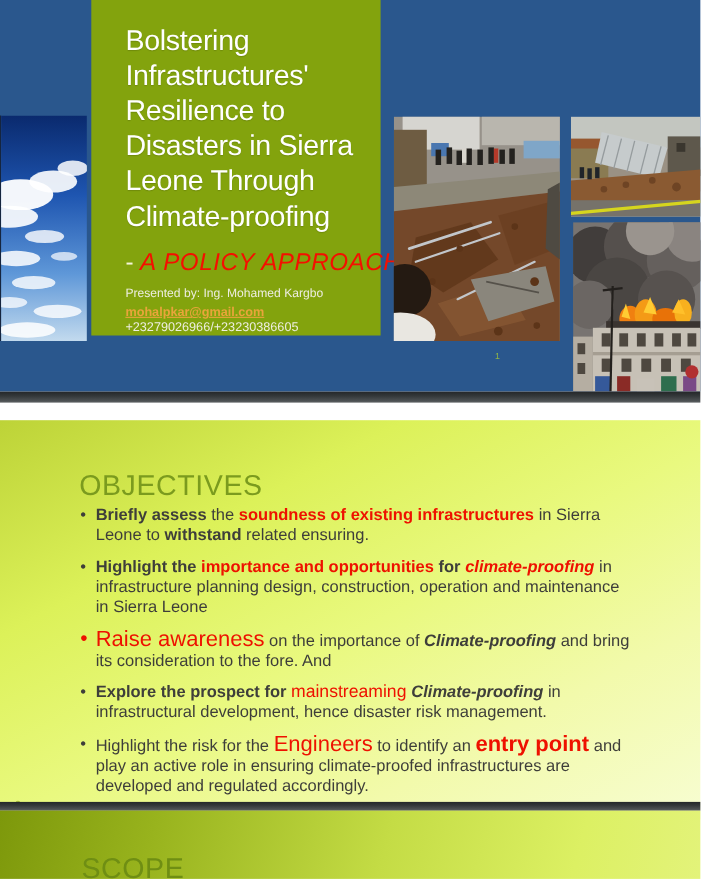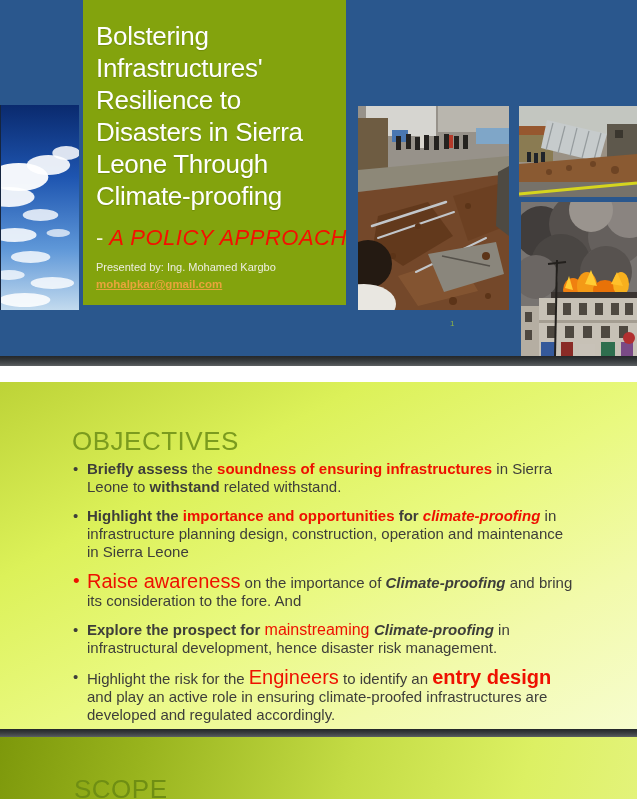--- a/index.html
+++ b/index.html
@@ -3,21 +3,21 @@
 <meta charset="utf-8">
 <style>
   html,body{margin:0;padding:0;background:#ffffff;}
   *{box-sizing:border-box;}
   .canvas{
     position:relative;width:637px;height:799px;overflow:hidden;
     font-family:"Liberation Sans",sans-serif;background:#fff;
   }
   
   .slide1{position:absolute;left:0;top:0;width:637px;height:356px;background:#2A578D;}
-  .title-box{position:absolute;left:83px;top:0;width:263px;height:305px;background:#83A30D;padding:20px 16px 0 13px;}
+  .title-box{position:absolute;left:83px;top:0;width:263px;height:305px;background:#83A30D;padding:20px 16px 0 31px;}
   .slide-title{
     margin:0;color:#FFFFFF;font-weight:400;font-size:26px;line-height:32px;
     white-space:pre-line;letter-spacing:-0.3px;text-shadow:0 1px 1px rgba(0,0,0,.15);
   }
   .subtitle-row{margin-top:13px;white-space:nowrap;}
   .subtitle-dash{color:#F5F5D8;font-size:22px;font-style:normal;margin-right:6px;}
   .subtitle-text{color:#F50F00;font-size:22px;font-style:italic;font-weight:400;letter-spacing:0.5px;margin-top:45px;}
   .presenter{margin-top:10px;font-size:11px;line-height:13px;color:#EDEDE0;}
   .email-link{display:inline-block;color:#E9A43B;font-weight:700;text-decoration:underline;font-size:11.5px;line-height:13px;cursor:pointer;text-align:right;}
   .phone{font-size:11.5px;line-height:13px;color:#EDEDE0;}
@@ -74,20 +74,21 @@
 Infrastructures'
 Resilience to
 Disasters in Sierra
 Leone Through
 Climate-proofing</h1>
       <div class="subtitle-row">
         <span class="subtitle-dash">-</span><span class="subtitle-text">A POLICY APPROACH</span>
       </div>
       <div class="presenter">Presented by: Ing. Mohamed Kargbo</div>
       <a class="email-link">mohalpkar@gmail.com</a>
+      <div class="phone">+23279026966/+23230386605</div>
     </div>
 
     <div class="photo photo-sky">
       <svg viewBox="0 0 79 205" preserveAspectRatio="none">
         <defs>
           <linearGradient id="g-sky" x1="0" y1="0" x2="0" y2="1">
             <stop offset="0" stop-color="#0A2A6E"></stop>
               <stop offset="0.35" stop-color="#1E55B0"></stop>
             <stop offset="0.7" stop-color="#5E97D8"></stop>
               <stop offset="1" stop-color="#C2DAEE"></stop>
@@ -240,25 +241,25 @@
     </div>
 
     <span class="page-num-1">1</span>
   </section>
 
   <div class="separator sep1"></div>
 
   <section class="slide2">
     <h2 class="sec-heading objectives-heading">OBJECTIVES</h2>
     <ul class="objectives-list">
-        <li class="bullet"><span class="seg-bold">Briefly assess </span><span class="seg-plain">the </span><span class="seg-red-bold">soundness of ensuring infrastructures</span><span class="seg-plain"> in Sierra Leone to </span><span class="seg-bold">withstand</span><span class="seg-plain"> related withstand.</span></li>
+        <li class="bullet"><span class="seg-bold">Briefly assess </span><span class="seg-plain">the </span><span class="seg-red-bold">soundness of existing infrastructures</span><span class="seg-plain"> in Sierra Leone to </span><span class="seg-bold">withstand</span><span class="seg-plain"> related ensuring.</span></li>
         <li class="bullet"><span class="seg-bold">Highlight the </span><span class="seg-red-bold">importance and opportunities</span><span class="seg-bold"> for </span><span class="seg-red-bold-italic">climate-proofing</span><span class="seg-plain"> in infrastructure planning design, construction, operation and maintenance in Sierra Leone</span></li>
         <li class="bullet marker-red"><span class="seg-red-lg">Raise awareness</span><span class="seg-plain"> on the importance of </span><span class="seg-dark-bold-italic">Climate-proofing</span><span class="seg-plain"> and bring its consideration to the fore. And</span></li>
         <li class="bullet"><span class="seg-bold">Explore the prospect for </span><span class="seg-red-md">mainstreaming </span><span class="seg-dark-bold-italic">Climate-proofing</span><span class="seg-plain"> in infrastructural development, hence disaster risk management.</span></li>
-        <li class="bullet"><span class="seg-plain">Highlight the risk for the </span><span class="seg-red-lg">Engineers</span><span class="seg-plain"> to identify an </span><span class="seg-red-lg-bold">entry design</span><span class="seg-plain"> and play an active role in ensuring climate-proofed infrastructures are developed and regulated accordingly.</span></li>
+        <li class="bullet"><span class="seg-plain">Highlight the risk for the </span><span class="seg-red-lg">Engineers</span><span class="seg-plain"> to identify an </span><span class="seg-red-lg-bold">entry point</span><span class="seg-plain"> and play an active role in ensuring climate-proofed infrastructures are developed and regulated accordingly.</span></li>
       </ul>
     <span class="page-num-2">2</span>
   </section>
 
   <div class="separator sep2"></div>
 
   <section class="slide3">
     <h2 class="sec-heading scope-heading">SCOPE</h2>
   </section>
 

